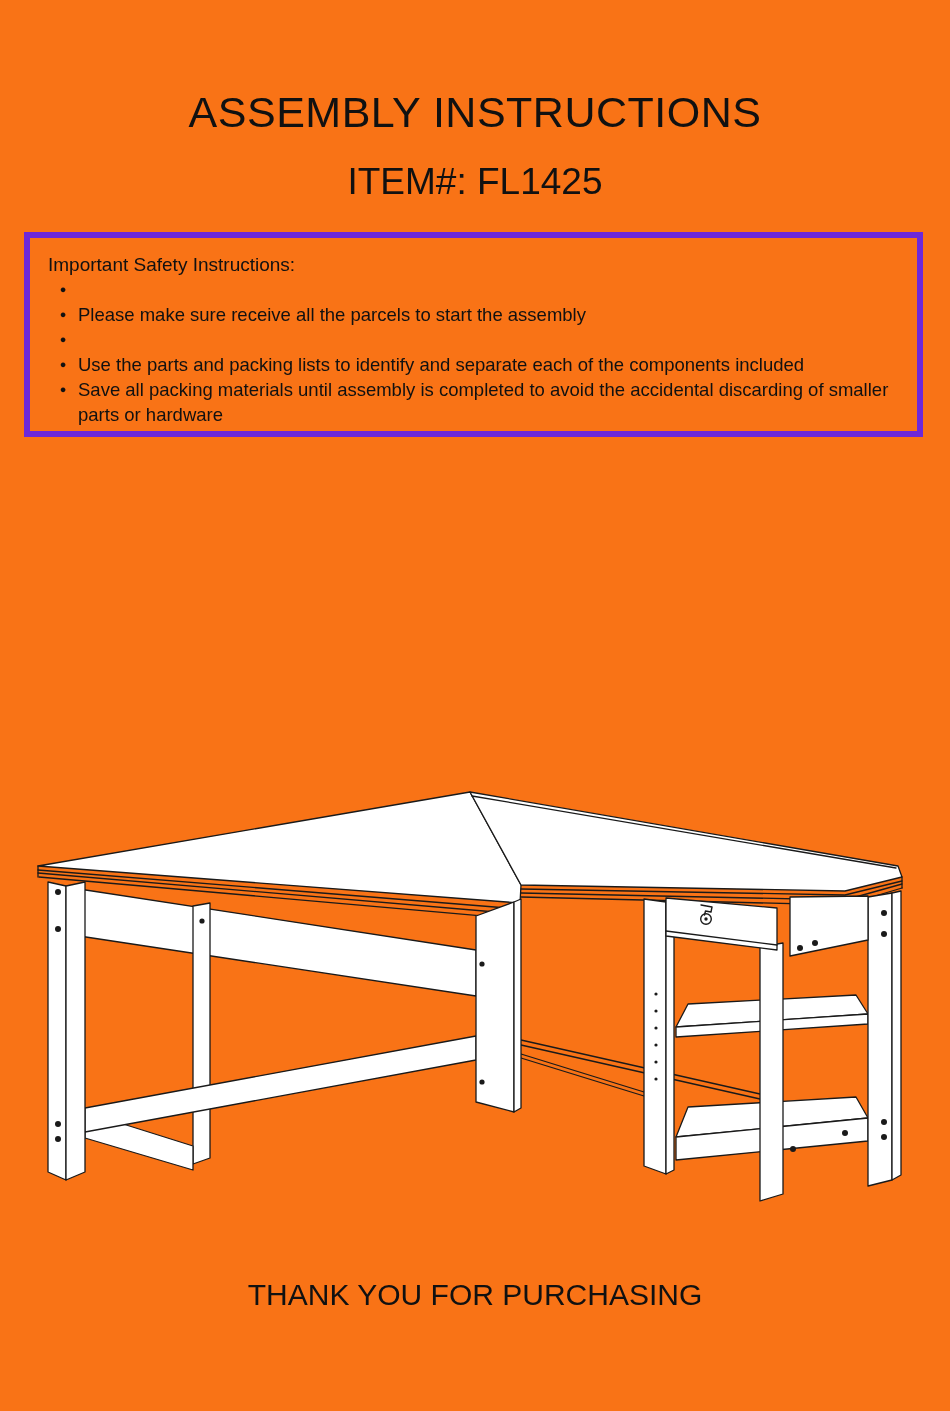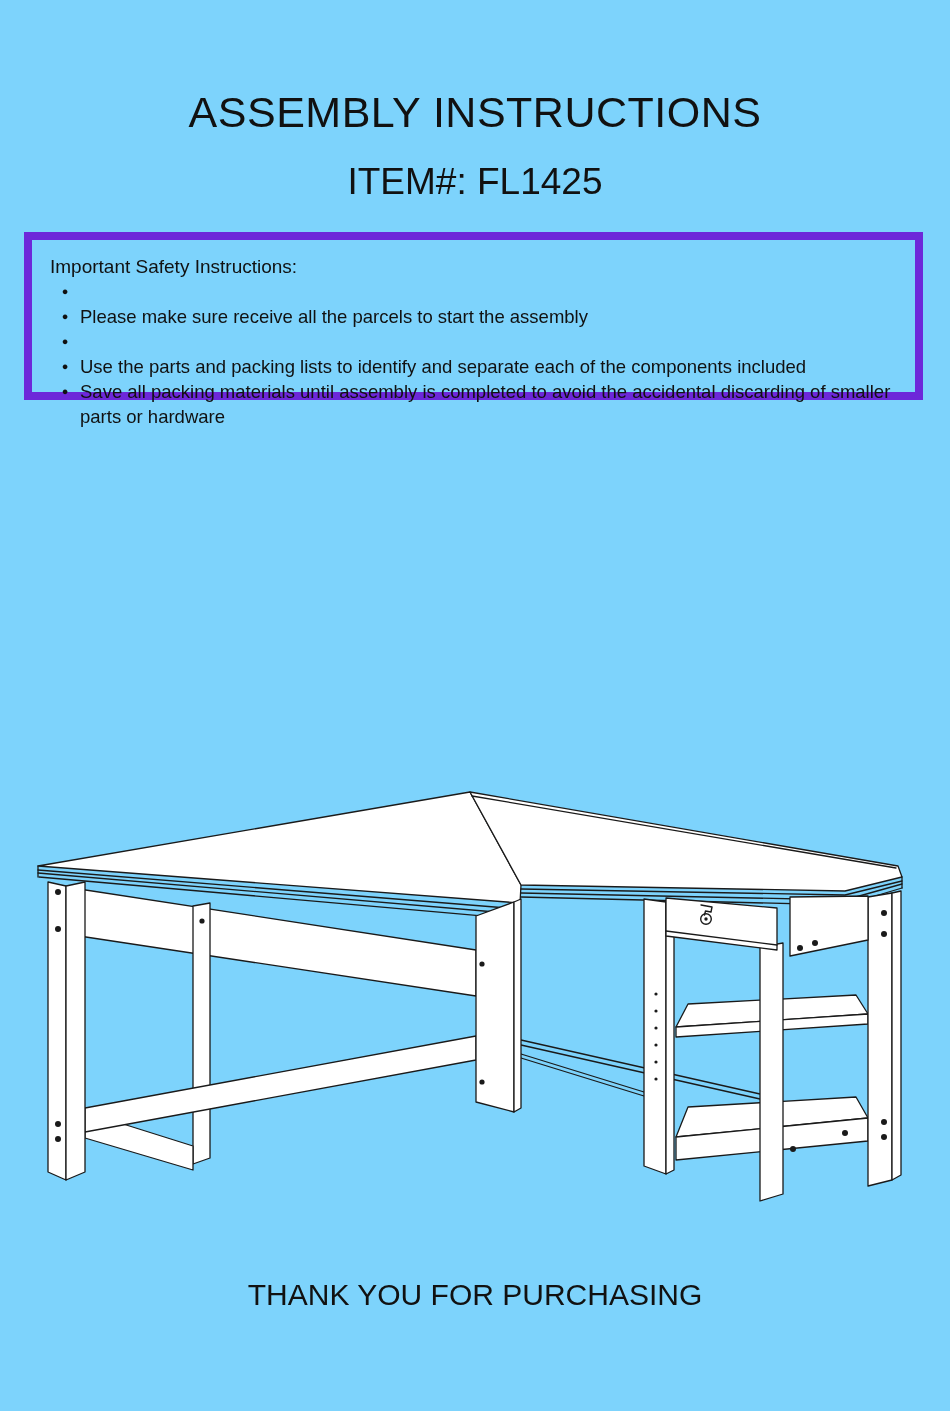--- a/index.html
+++ b/index.html
@@ -1,21 +1,21 @@
 <!DOCTYPE html>
 <html><head>
 <meta charset="utf-8">
 <style>
   html,body{margin:0;padding:0;background:#e8e8e8;}
   .page{
     position:relative;
     width:950px;
     height:1411px;
     margin:0 auto;
-    background:#7dd3fc;
+    background:#f97316;
     font-family:"Liberation Sans","DejaVu Sans",sans-serif;
     color:#000;
     overflow:hidden;
   }
   .title{
     position:absolute;
     top:88px; left:0; width:100%;
     text-align:center;
     font-size:43px;
     font-weight:400;
@@ -26,22 +26,22 @@
     position:absolute;
     top:161px; left:0; width:100%;
     text-align:center;
     font-size:37px;
     font-weight:400;
     color:#111;
   }
   .safety-box{
     position:absolute;
     top:232px; left:24px;
-    width:899px; height:168px;
-    border:8px solid #6d28d9;
+    width:899px; height:205px;
+    border:6px solid #6d28d9;
     box-sizing:border-box;
     padding:14px 10px 0 18px;
   }
   .safety-heading{
     font-size:19px;
     line-height:25px;
     color:#111;
   }
   .bullet-row{
     display:flex;

